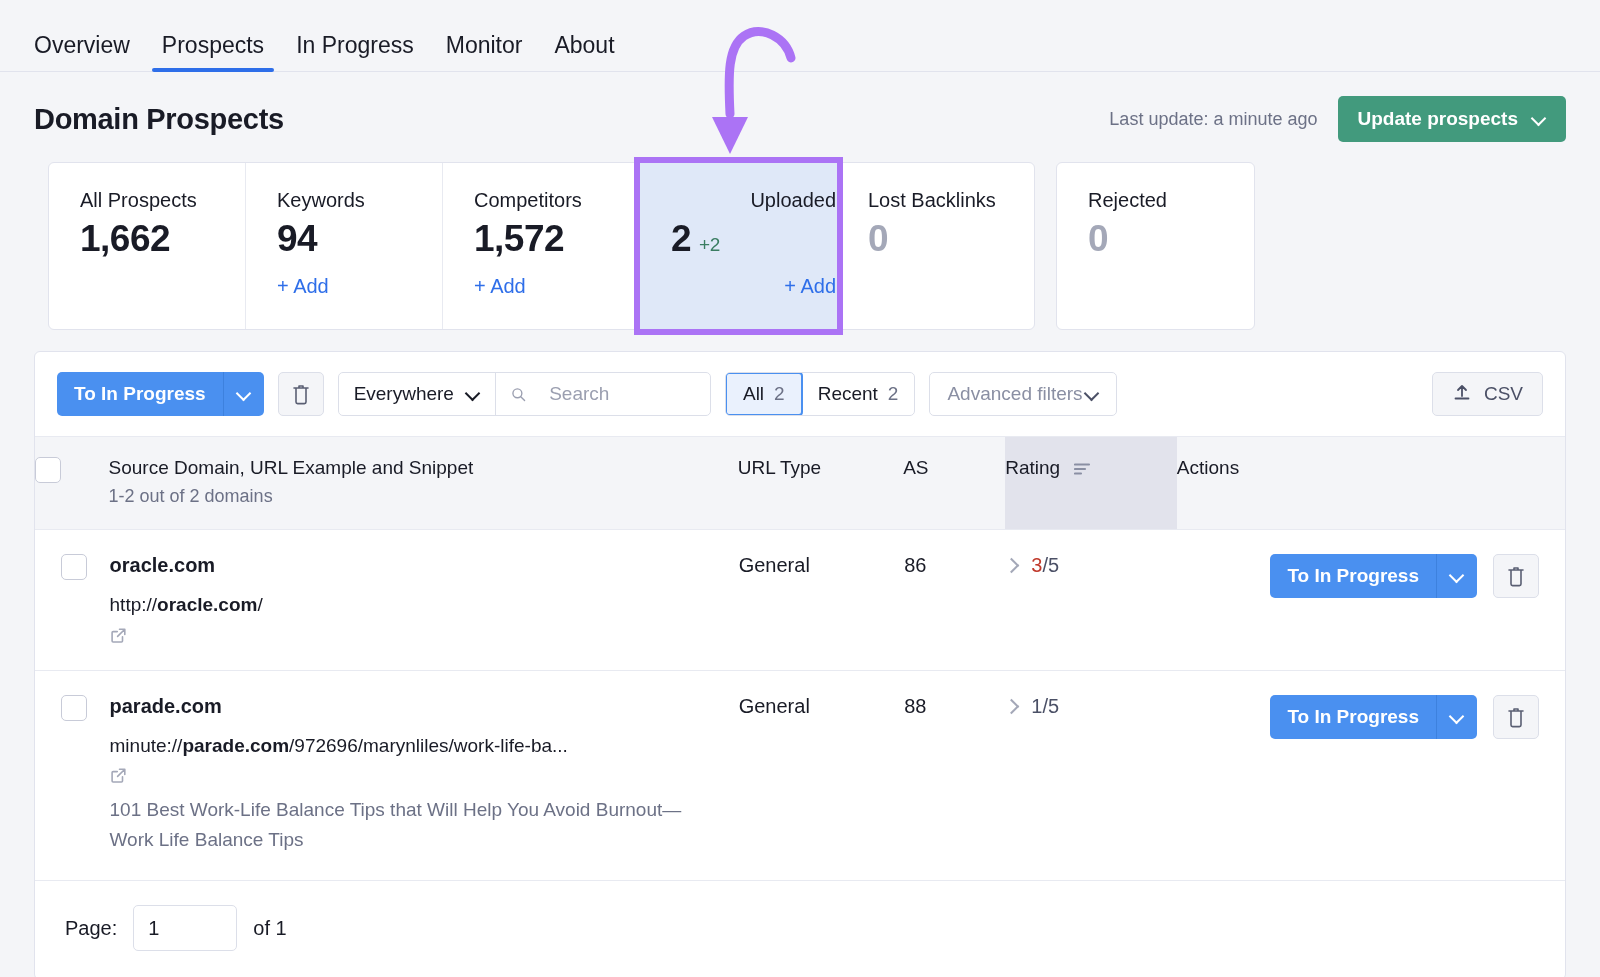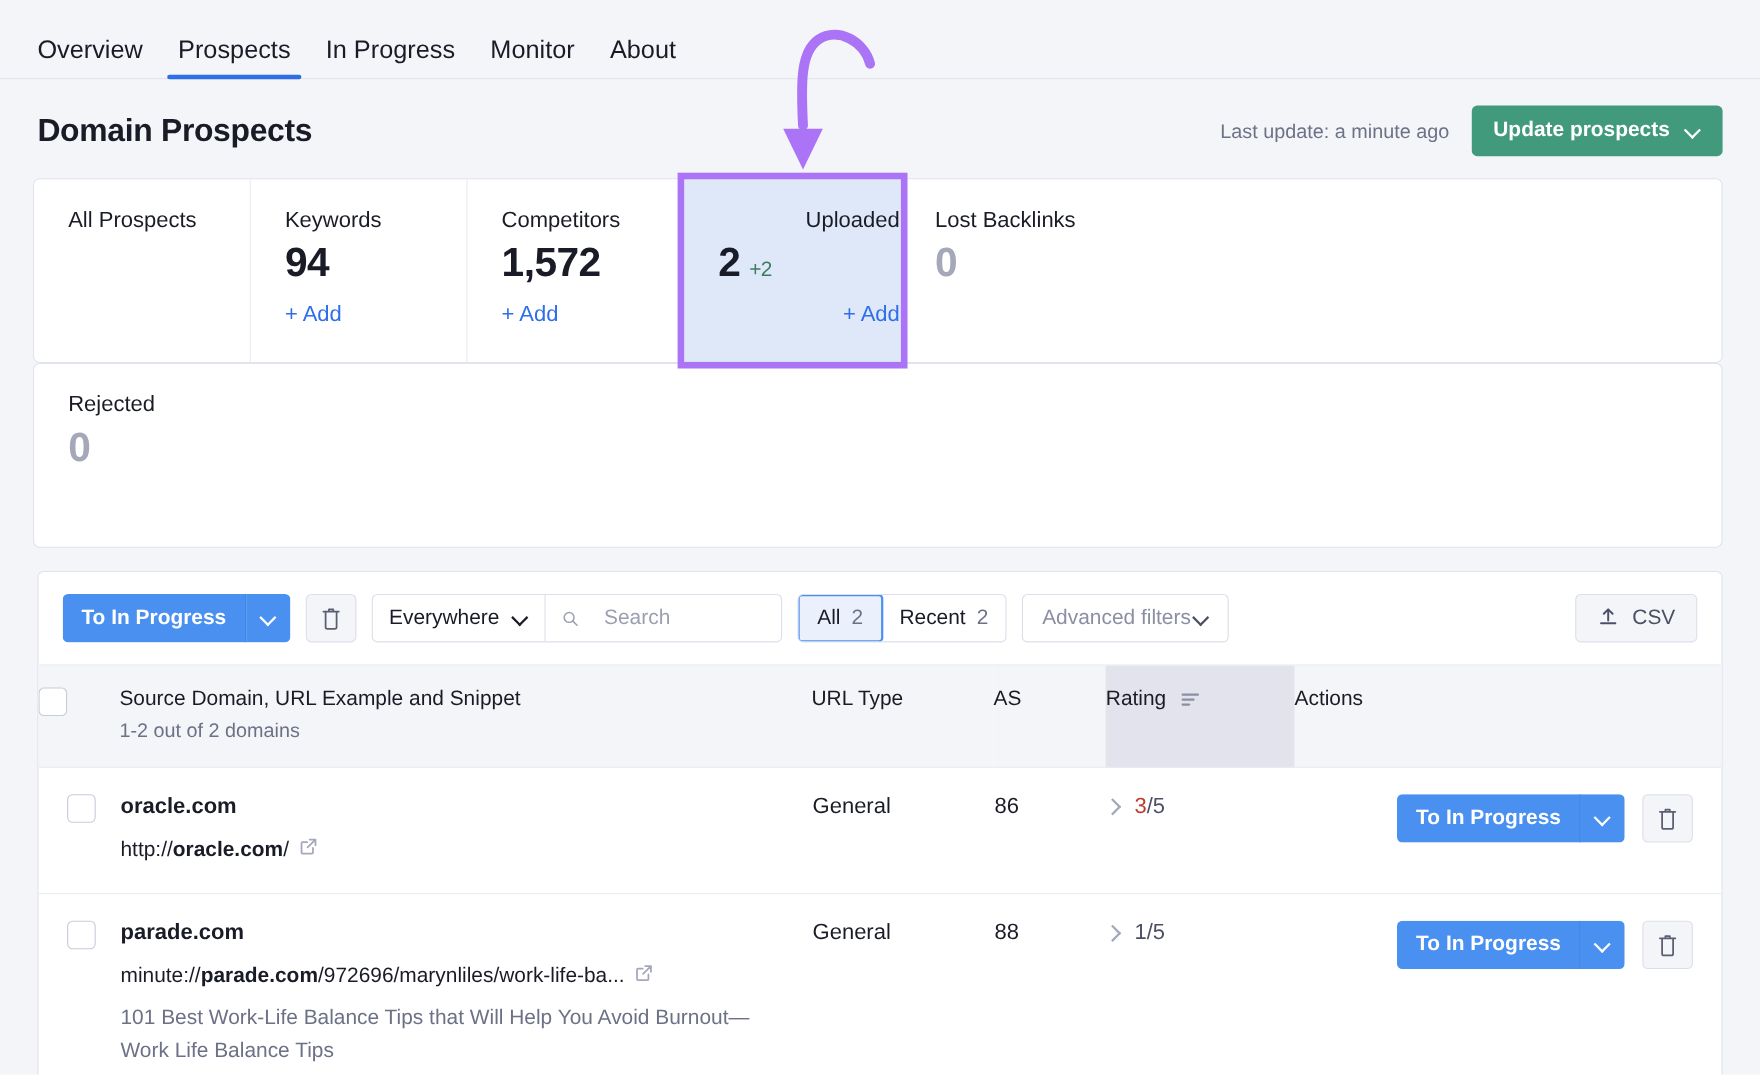--- a/index.html
+++ b/index.html
@@ -75,21 +75,21 @@
   .caret { display:inline-block; width: 14px; height: 14px; position: relative; }
   .caret::after {
     content:""; position:absolute; left:1px; top:1px;
     width: 9px; height: 9px;
     border-right: 2.5px solid currentColor;
     border-bottom: 2.5px solid currentColor;
     transform: rotate(45deg);
   }
 
   
-  .stats-wrap { padding: 18px 34px 0 30px; display: flex; flex-direction: column; }
+  .stats-wrap { padding: 18px 34px 0 48px; display: flex; }
   .stats {
     display: flex;
     background: #fff;
     border: 1px solid #e1e3ed;
     border-radius: 6px;
     overflow: visible;
     height: 168px;
   }
   .stat {
     width: 197px;
@@ -286,20 +286,21 @@
     vertical-align: top;
     padding-top: 24px;
     padding-bottom: 26px;
   }
   .ptable tbody tr:last-child td { border-bottom: 1px solid #e8eaf1; }
   .dom-name { font-size: 20px; font-weight: bold; color: #191b26; margin-bottom: 16px; }
   .dom-url {
     font-size: 19px; color: #191b26;
     display: flex; align-items: baseline; gap: 9px;
     line-height: 1.3;
+    flex-direction: column;
   }
   .dom-url b { font-weight: bold; }
   .snippet {
     font-size: 19px; color: #6c7186; line-height: 1.55;
     margin-top: 11px; max-width: 585px;
   }
   .rating-cell { display: flex; align-items: center; gap: 14px; font-size: 20px; color: #4b5066; }
   .rating-cell .num-red { color: #c0392b; }
   .rating-cell .num-plain { color: #4b5066; }
   .chev-right {
@@ -346,20 +347,23 @@
       <span>Update prospects</span>
       <span class="caret"></span>
     </button>
   </div>
 </div>
 
 <div class="stats-wrap">
   <div class="stats" id="statgroup1">
       <div class="stat">
         <div class="stat-label">All Prospects</div>
+        <div class="stat-value">
+          <span>1,662</span>
+        </div>
       </div>
       <div class="stat"><div class="stat-label">Keywords</div><div class="stat-value">
           <span>94</span>
         </div><div class="stat-add">+ Add</div></div>
       <div class="stat"><div class="stat-label">Competitors</div><div class="stat-value">
           <span>1,572</span>
         </div><div class="stat-add">+ Add</div></div>
       <div class="stat highlighted"><div class="stat-label">Uploaded</div><div class="stat-value">
           <span>2</span>
           <span class="stat-delta">+2</span>

